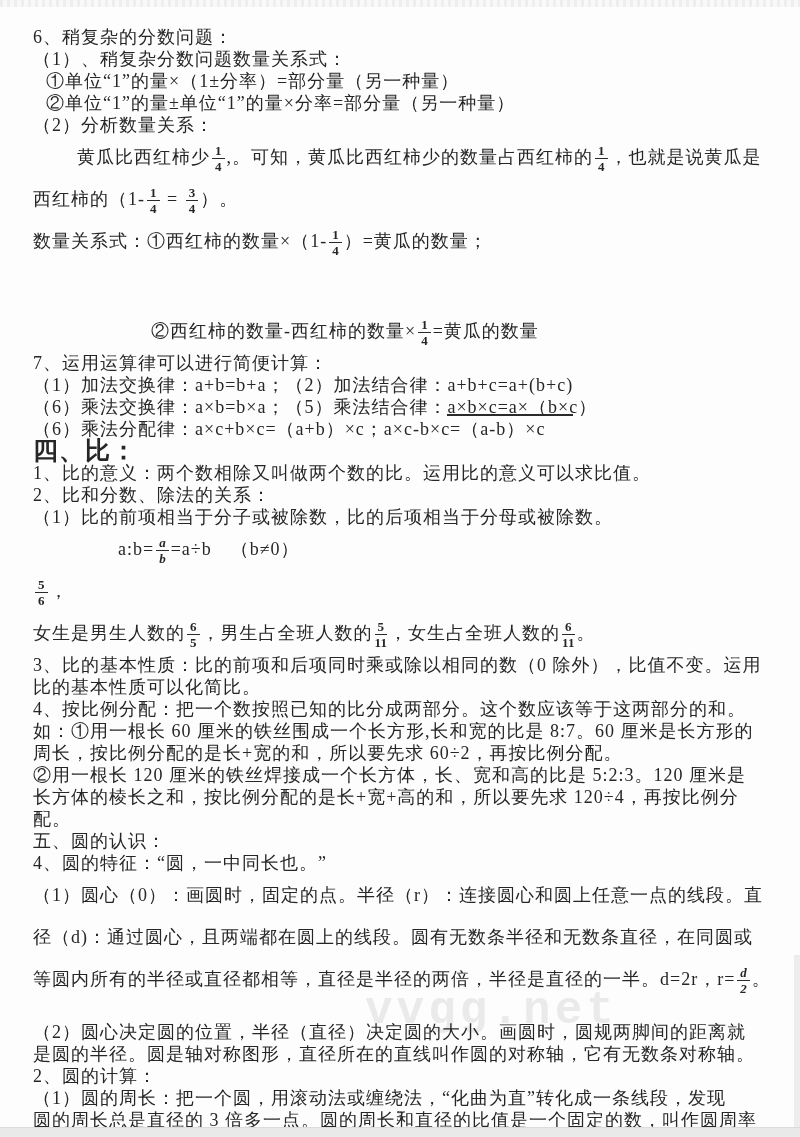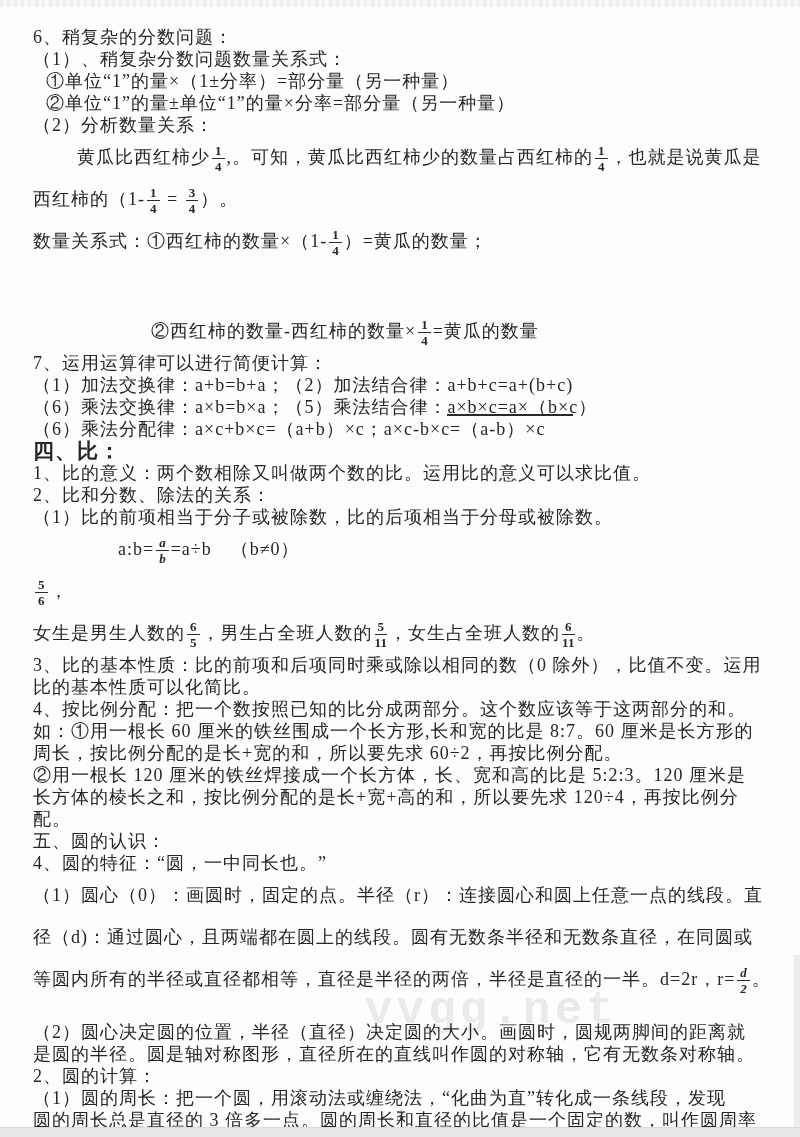--- a/index.html
+++ b/index.html
@@ -22,21 +22,21 @@
     position:absolute; right:0; top:955px; width:6px; height:175px;
     background:#ededed; z-index:2;
   }
   .body-text { position:absolute; left:33px; top:26px; width:742px; z-index:1; }
   .line { line-height:22px; letter-spacing:1px; white-space:nowrap; }
   .lh2 { line-height:42px; }
   .i1 { padding-left:13px; }
   .i2 { padding-left:44px; }
   .i3 { padding-left:118px;margin-top:48px; }
   .i4 { padding-left:85px; }
-  .h  { font-weight:bold; font-size:21px; }
+  .h  { font-weight:bold; font-size:25px; }
   .mt { }
   .mt6{ margin-top:21px; }
   .u  { border-bottom:2px solid #2a2a2a; padding-bottom:19px; }
   .frac {
     display:inline-block; text-align:center; vertical-align:middle;
     font-weight:bold; font-size:13px; line-height:1.1;
     letter-spacing:0; margin:0 2px;
   }
   .frac.it { font-style:italic; }
   .frac .fn { display:block; border-bottom:1.5px solid #2a2a2a; padding:0 3px; }

